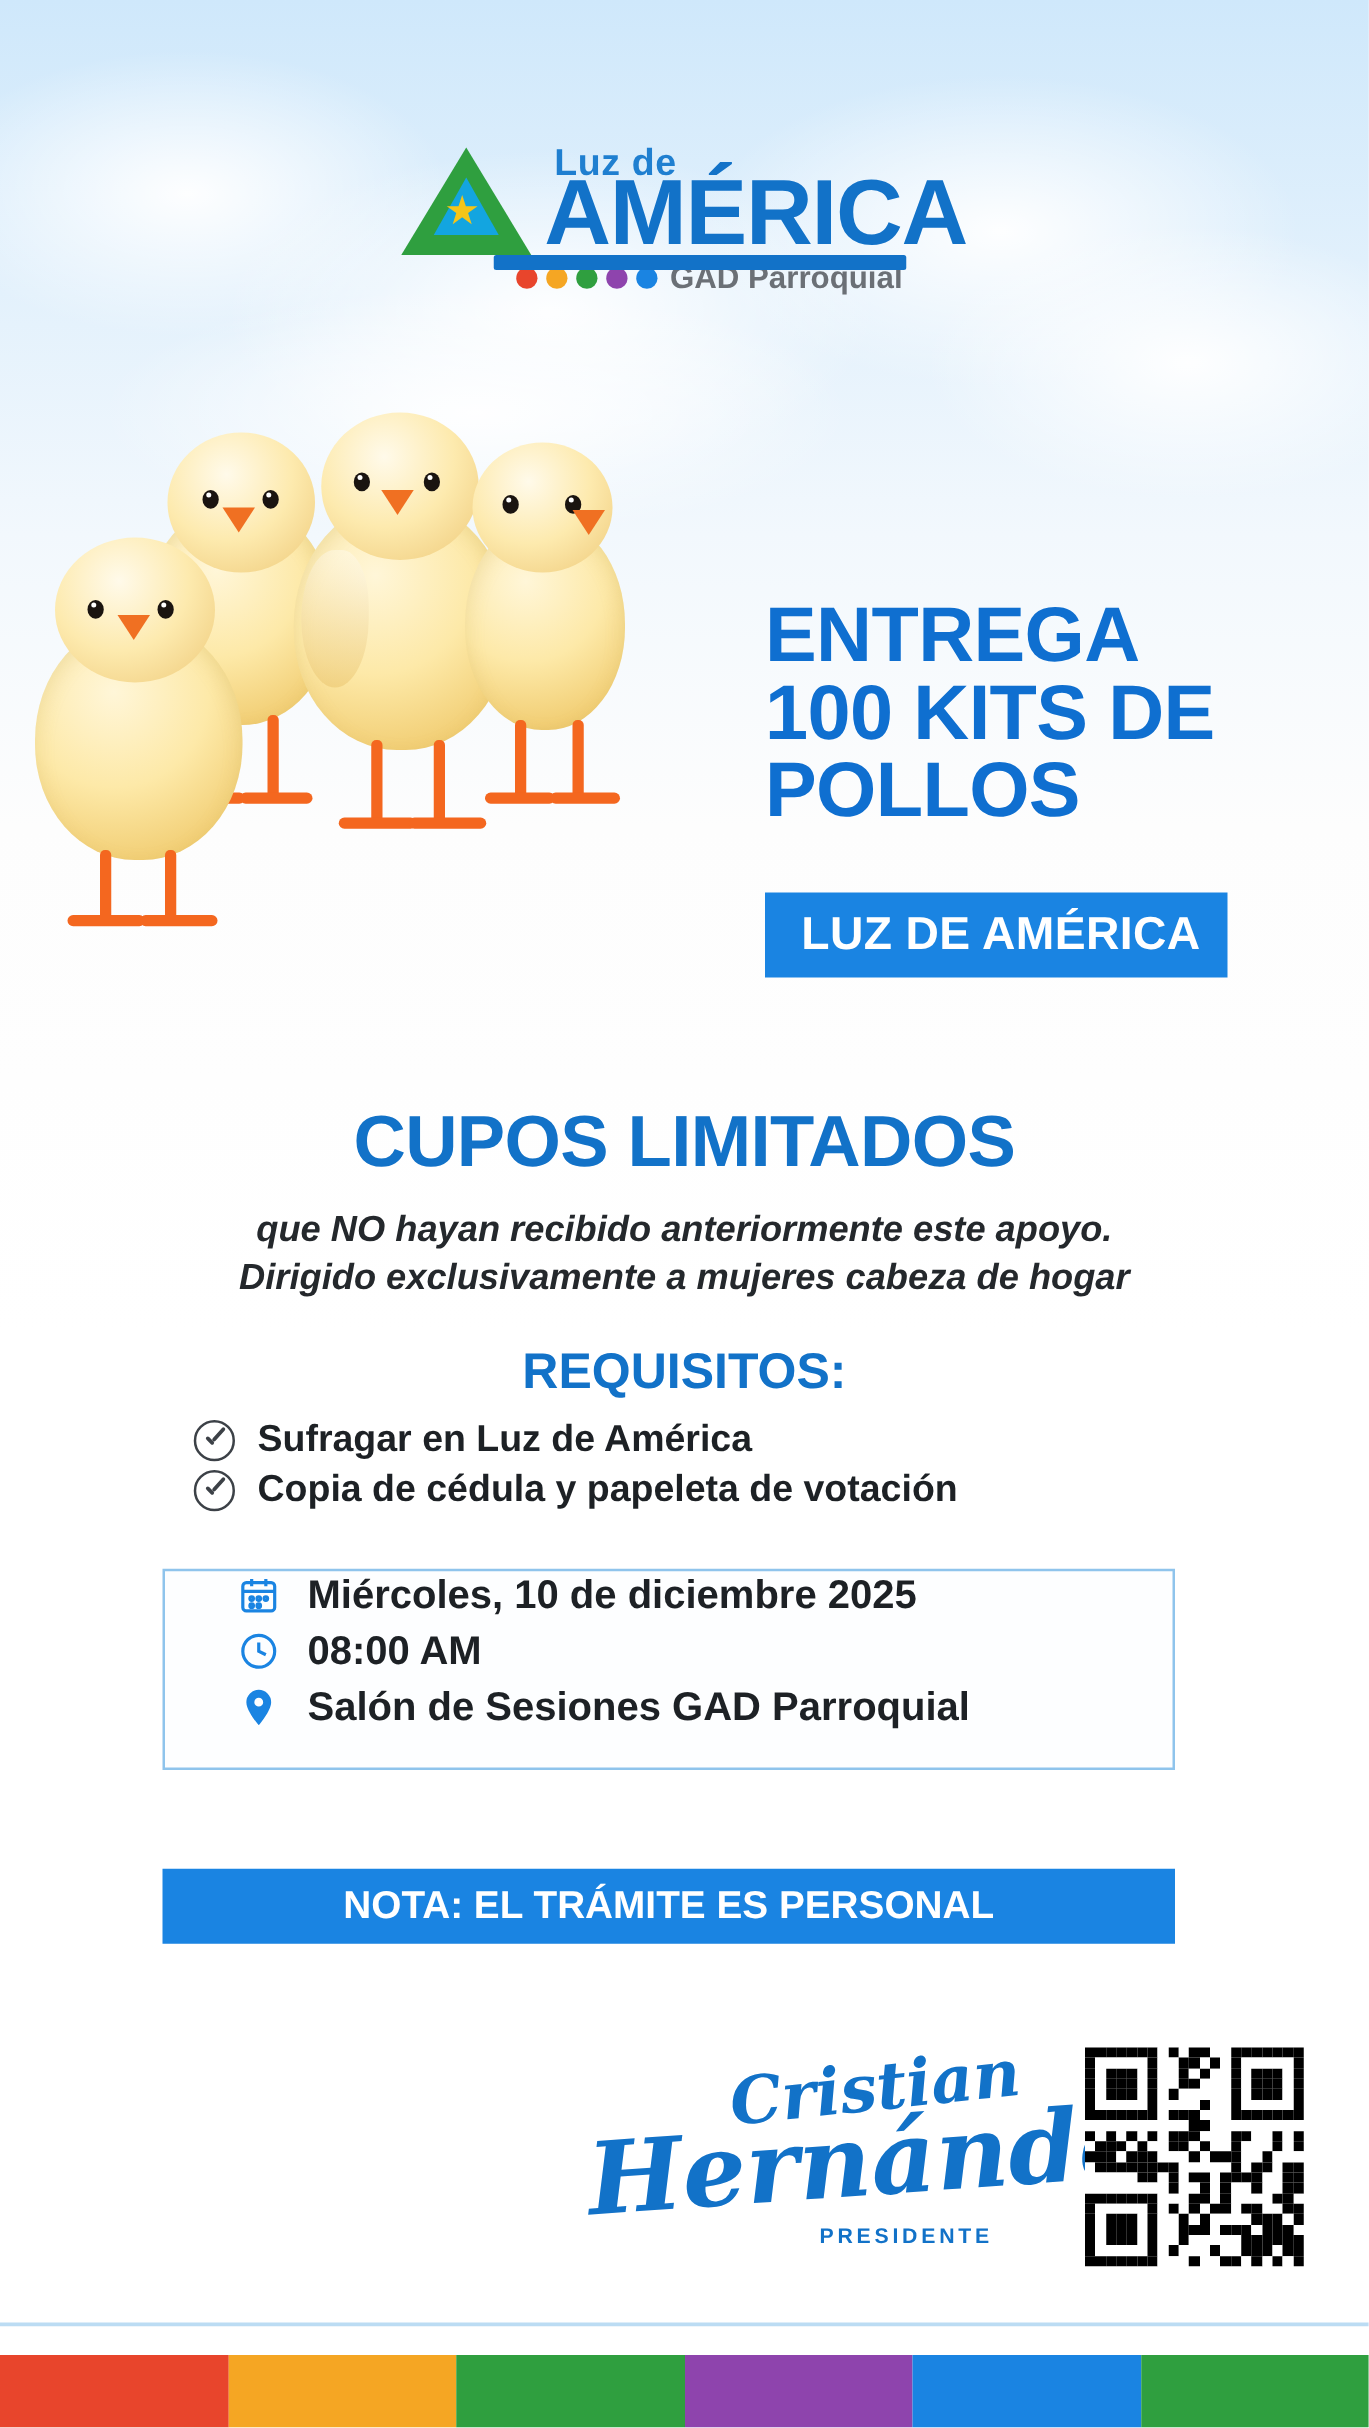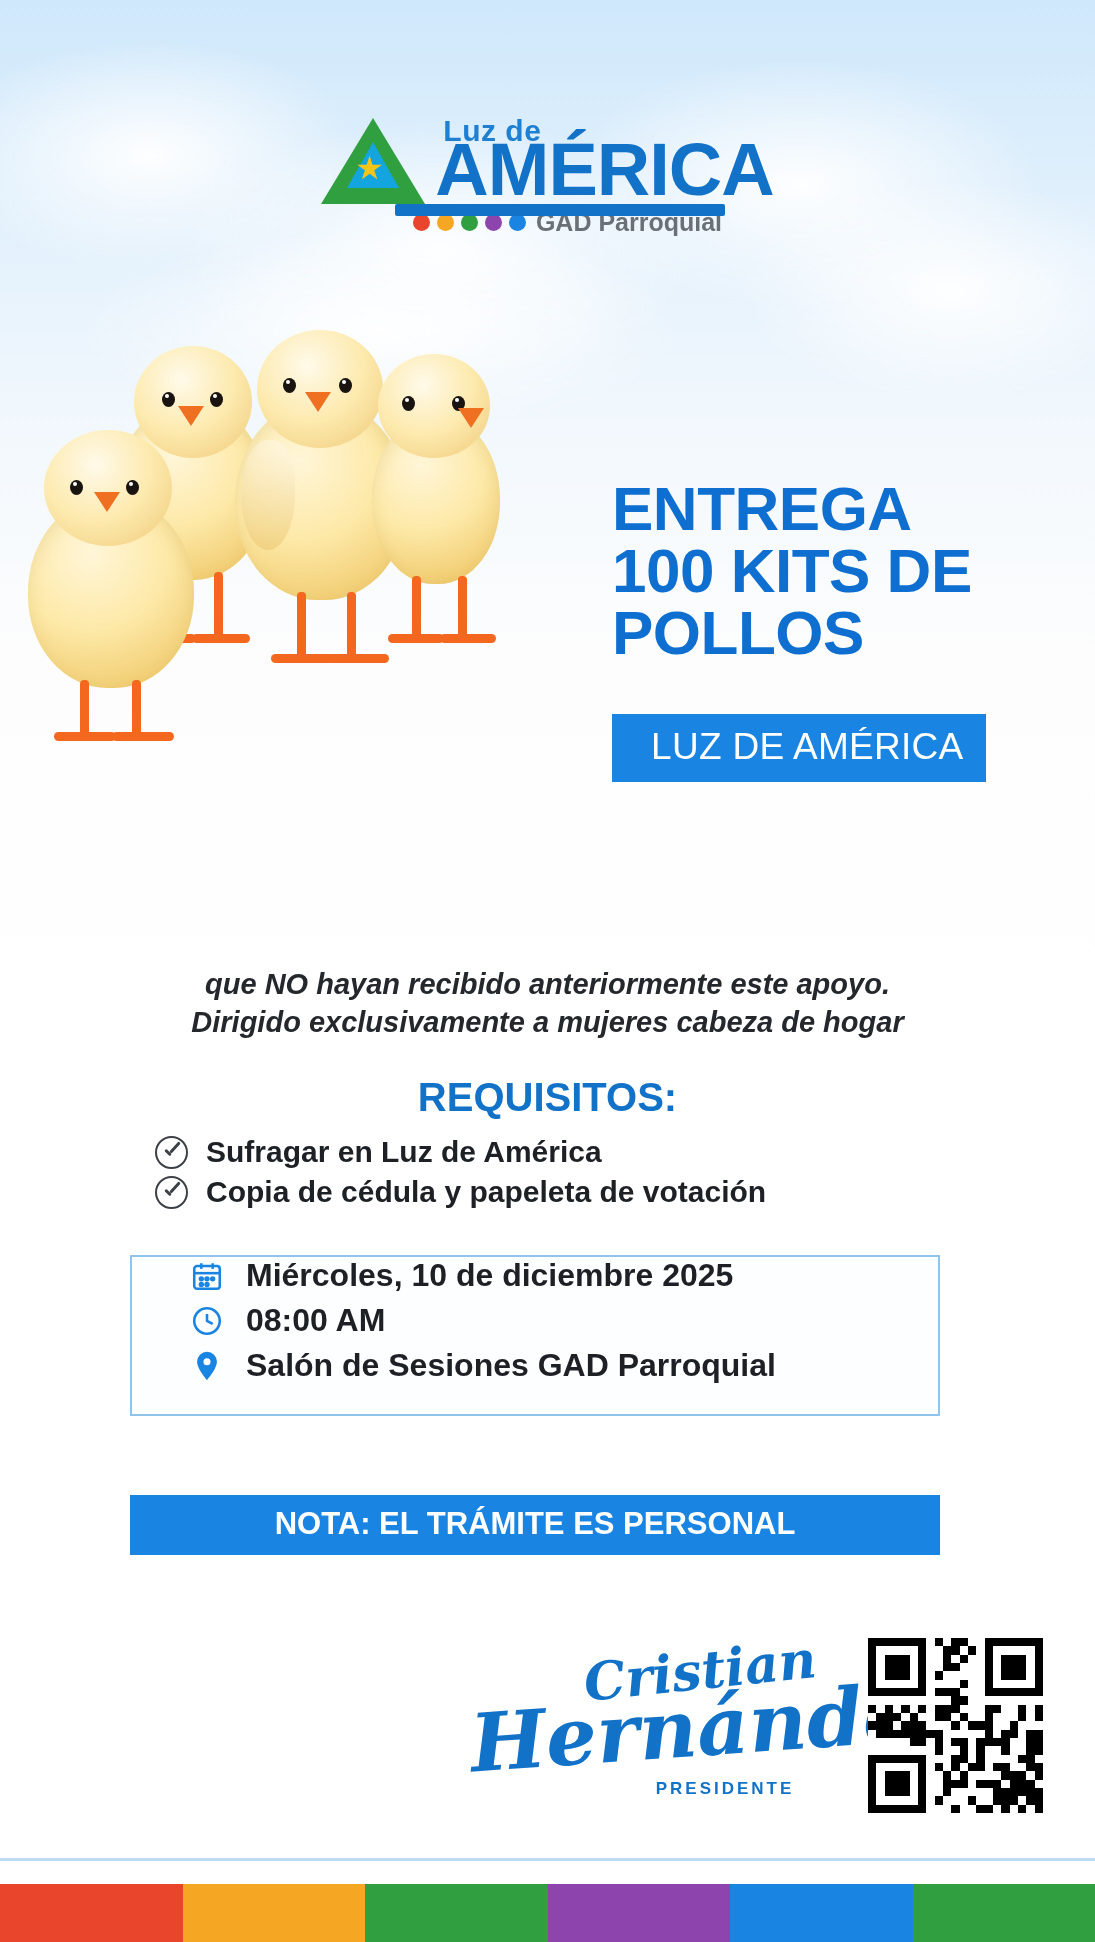--- a/index.html
+++ b/index.html
@@ -99,22 +99,22 @@
   }
 
   
   .entrega{
     position:absolute;left:612px;top:478px;width:470px;
     color:#0f6fd0;font-weight:800;font-size:62px;line-height:1.0;
     letter-spacing:-0.5px;
   }
   .badge{
     position:absolute;left:612px;top:714px;
-    background:#1a84e2;color:#ffffff;font-weight:400;font-size:37px;
-    padding:12px 22px 14px 39px;letter-spacing:.3px;
+    background:#1a84e2;color:#ffffff;font-weight:700;font-size:37px;
+    padding:12px 22px 14px 29px;letter-spacing:.3px;
   }
   .cupos{
     position:absolute;left:0;right:0;top:880px;text-align:center;
     color:#1272c8;font-weight:800;font-size:58px;letter-spacing:-0.5px;
   }
   .dirigido{
     position:absolute;left:0;right:0;top:965px;text-align:center;
     color:#24282c;font-weight:700;font-style:italic;font-size:29px;line-height:1.32;
   }
   .req-title{
@@ -277,20 +277,21 @@
     </div>
   </div>
 
   <div class="entrega">
     <div>ENTREGA</div>
     <div>100 KITS DE</div>
     <div>POLLOS</div>
   </div>
   <div class="badge">LUZ DE AMÉRICA</div>
 
+  <div class="cupos">CUPOS LIMITADOS</div>
 
   <div class="dirigido">
     <div>que NO hayan recibido anteriormente este apoyo.</div>
     <div>Dirigido exclusivamente a mujeres cabeza de hogar</div>
   </div>
 
   <div class="req-title">REQUISITOS:</div>
   <div class="req-list">
     <div class="req-item">
       <span class="check"></span>

